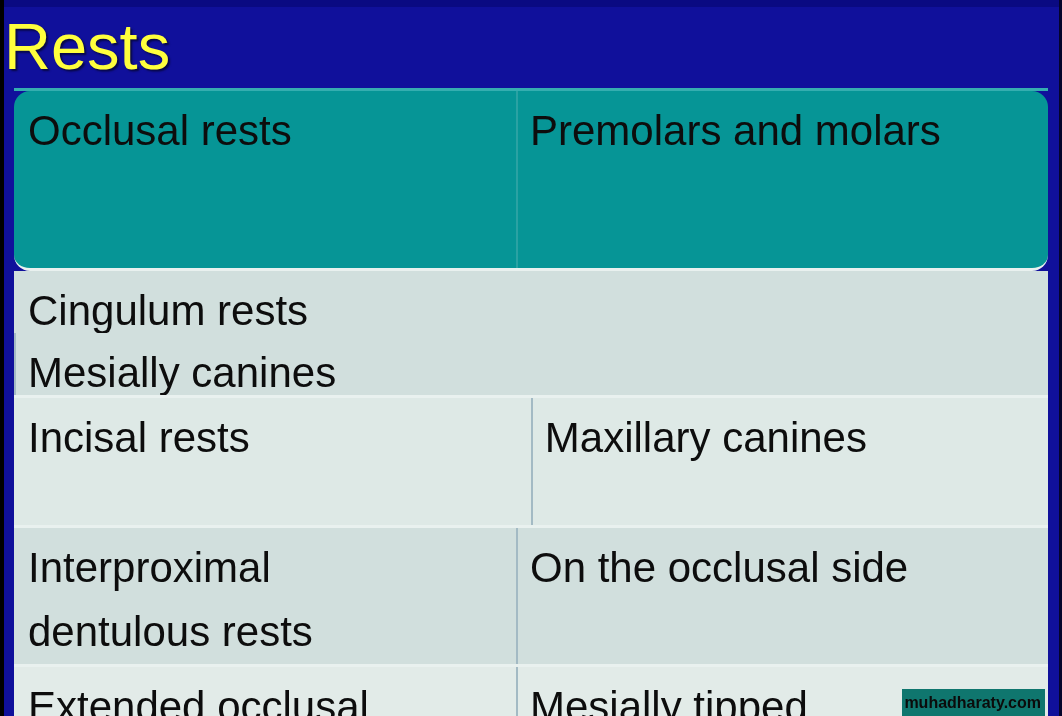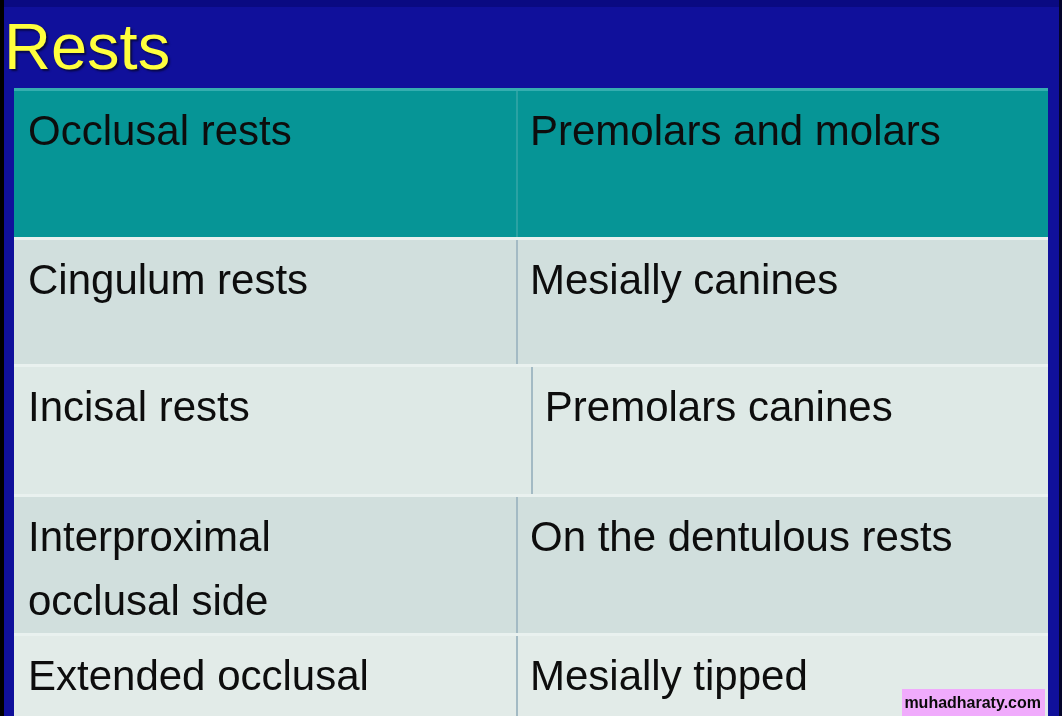--- a/index.html
+++ b/index.html
@@ -49,22 +49,22 @@
     border-top: 3px solid #35AEB0;
     box-sizing: border-box;
     overflow: hidden;
   }
   .trow {
     display: flex;
     width: 100%;
     box-sizing: border-box;
     border-bottom: 3px solid #E9F1EF;
   }
-  .trow.teal   { background: #069596; height: 149px; }
-  .trow.alt-a  { background: #D1DFDD; height: 127px; }
+  .trow.teal   { background: #069596; height: 180px; border-radius: 16px; }
+  .trow.alt-a  { background: #D1DFDD; height: 127px; flex-direction: column; }
   .trow.alt-b  { background: #DEE9E6; height: 130px; gap: 28px; }
   .trow.alt-a2 { background: #D1DFDD; height: 139px; }
   .trow.alt-b2 { background: #E2EBE8; height: 95px; border-bottom: none; }
   .cell {
     box-sizing: border-box;
     color: #0D0D0D;
     font-size: 42px;
     line-height: 64px;
     overflow: hidden;
   }
@@ -77,21 +77,21 @@
     padding: 8px 68px 0 12px;
     border-left: 2px solid #A3BAC4;
   }
   .trow.teal .cell.c2 { border-left-color: #2AA2A3; }
   .watermark {
     position: absolute;
     right: 14px;
     bottom: 0;
     width: 143px;
     height: 27px;
-    background: #f0abfc;
+    background: #0f766e;
     color: #0b0b0b;
     font-size: 16px;
     font-weight: bold;
     display: flex;
     align-items: center;
     justify-content: flex-end;
     padding-right: 4px;
     box-sizing: border-box;
   }
 </style>
@@ -109,25 +109,25 @@
     <div class="trow teal">
       <div class="cell c1">Occlusal rests</div>
       <div class="cell c2">Premolars and molars</div>
     </div>
     <div class="trow alt-a">
       <div class="cell c1">Cingulum rests</div>
       <div class="cell c2">Mesially canines</div>
     </div>
     <div class="trow alt-b">
       <div class="cell c1">Incisal rests</div>
-      <div class="cell c2">Premolars canines</div>
+      <div class="cell c2">Maxillary canines</div>
     </div>
     <div class="trow alt-a2">
-      <div class="cell c1">Interproximal occlusal side</div>
-      <div class="cell c2">On the dentulous rests</div>
+      <div class="cell c1">Interproximal dentulous rests</div>
+      <div class="cell c2">On the occlusal side</div>
     </div>
     <div class="trow alt-b2">
       <div class="cell c1">Extended occlusal</div>
       <div class="cell c2">Mesially tipped</div>
     </div>
   </div>
 
   <div class="watermark">muhadharaty.com</div>
 </div>
 

